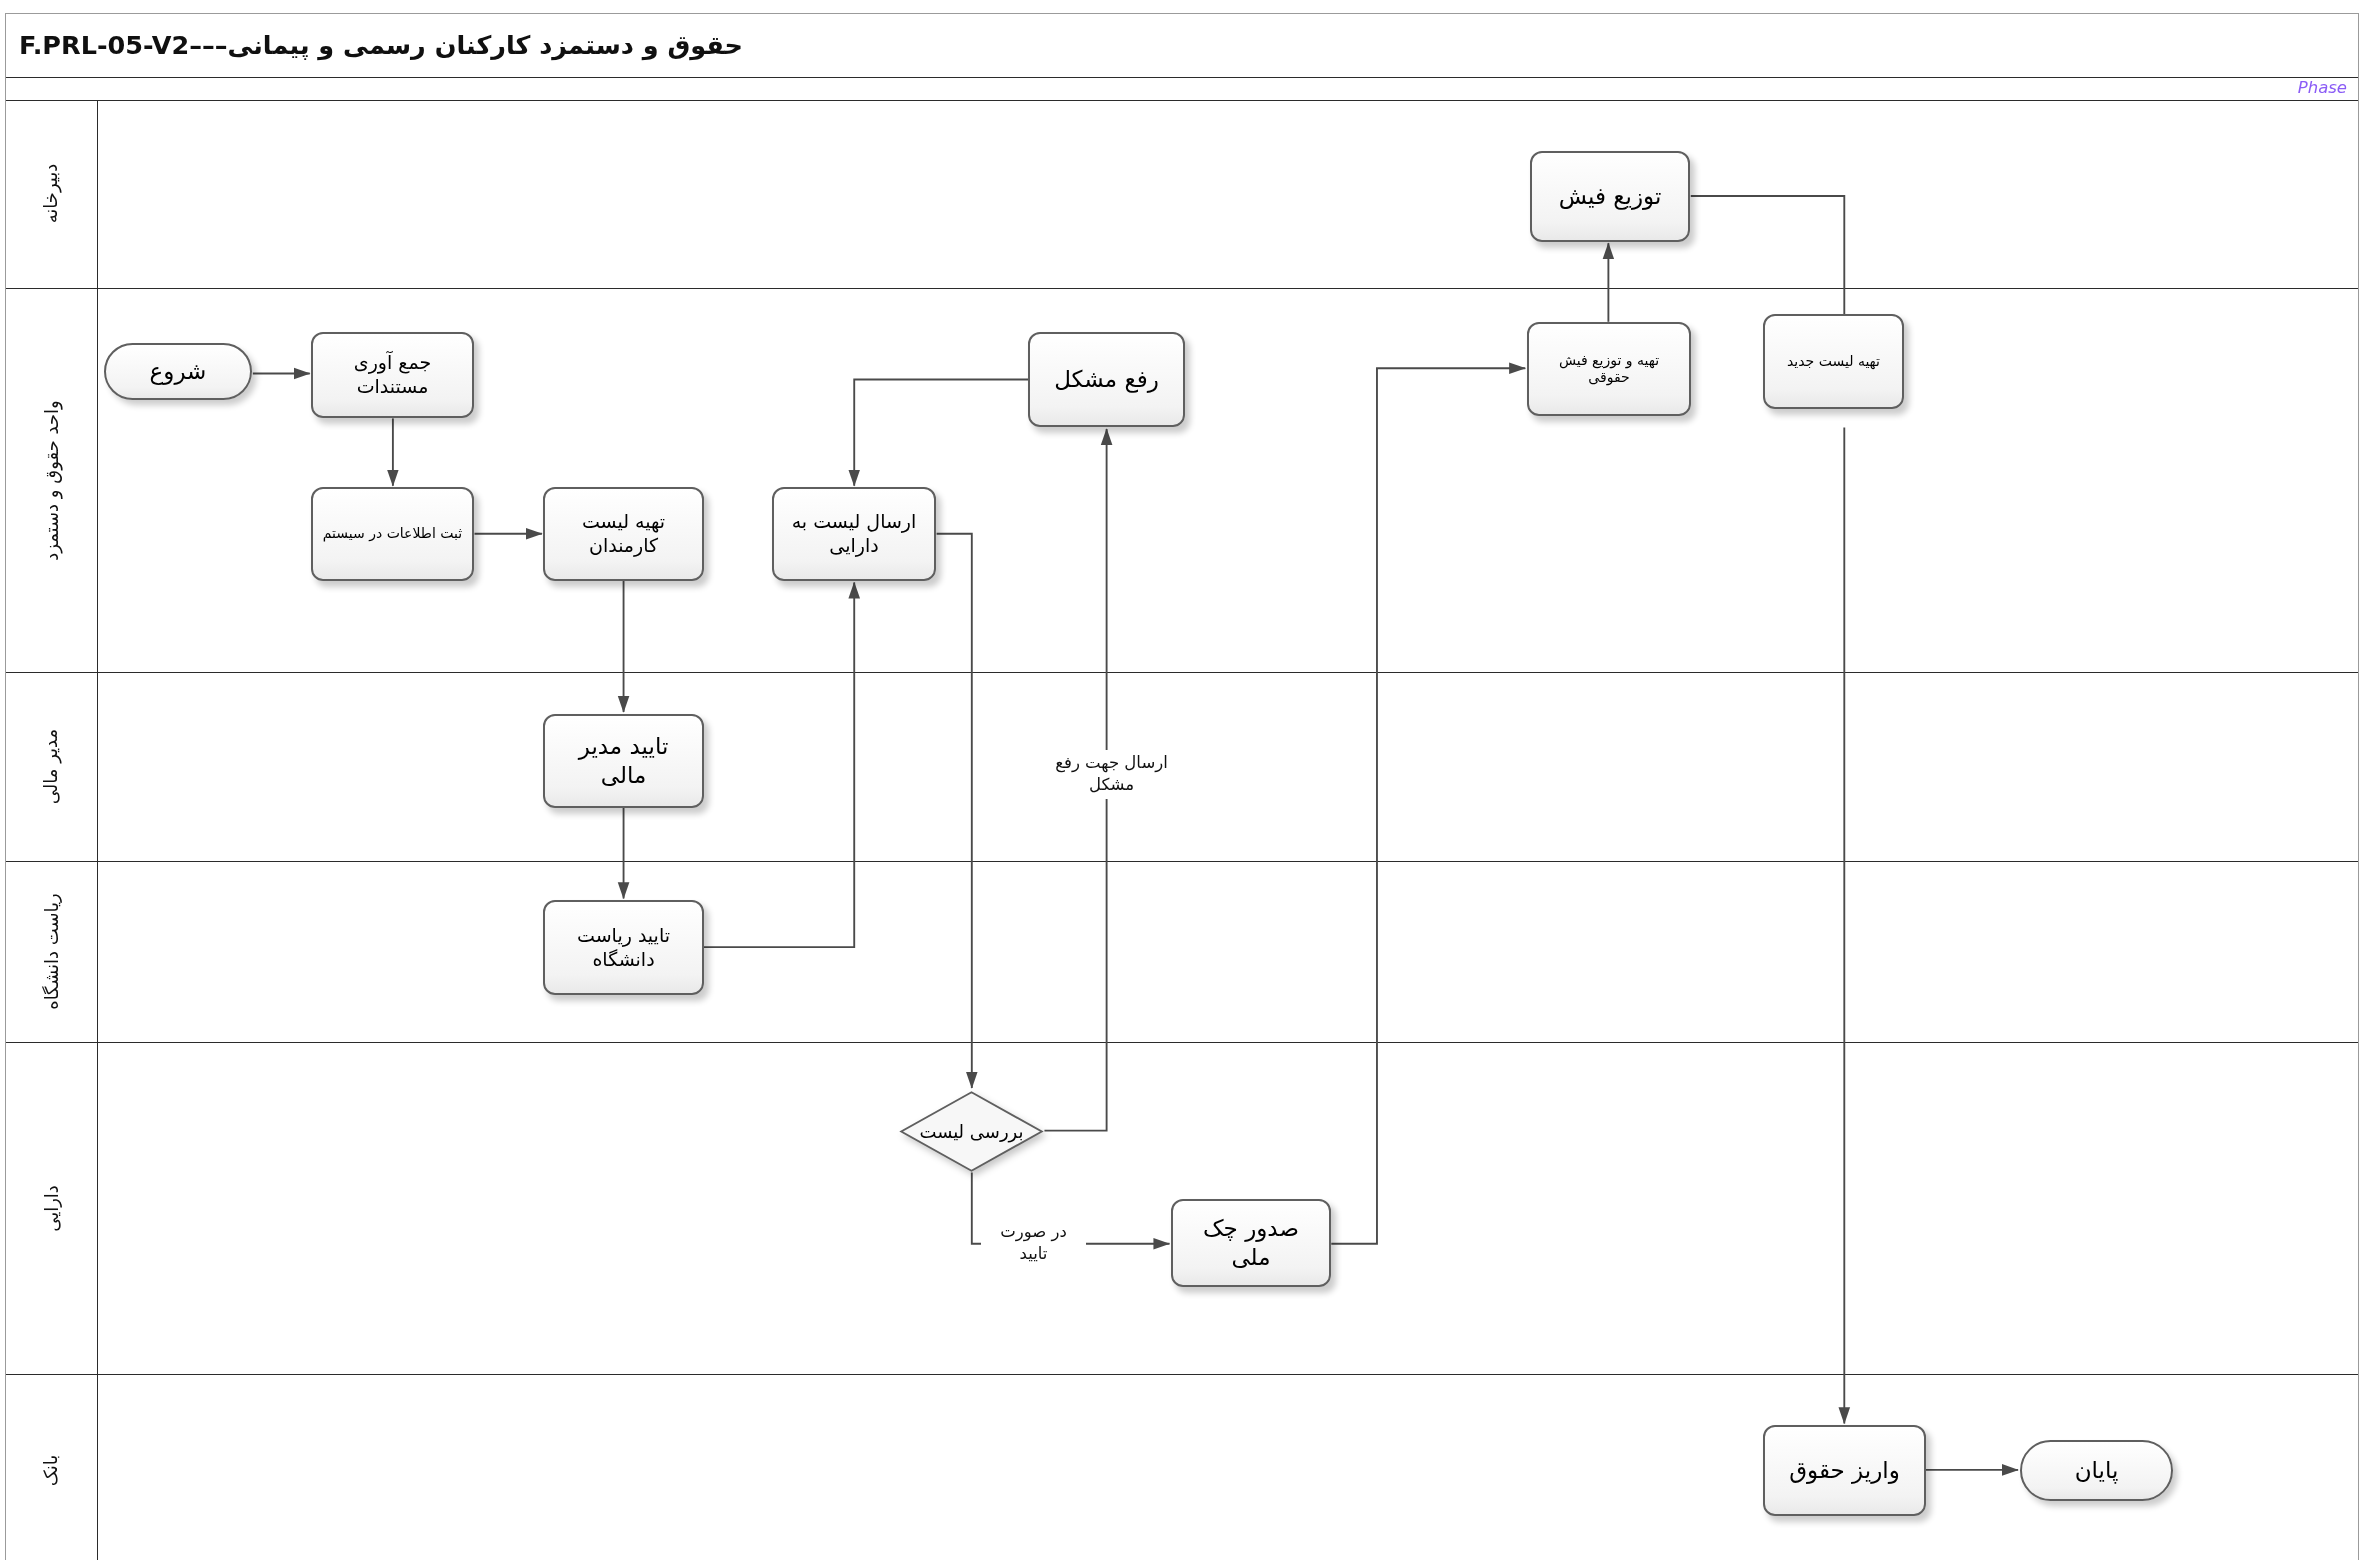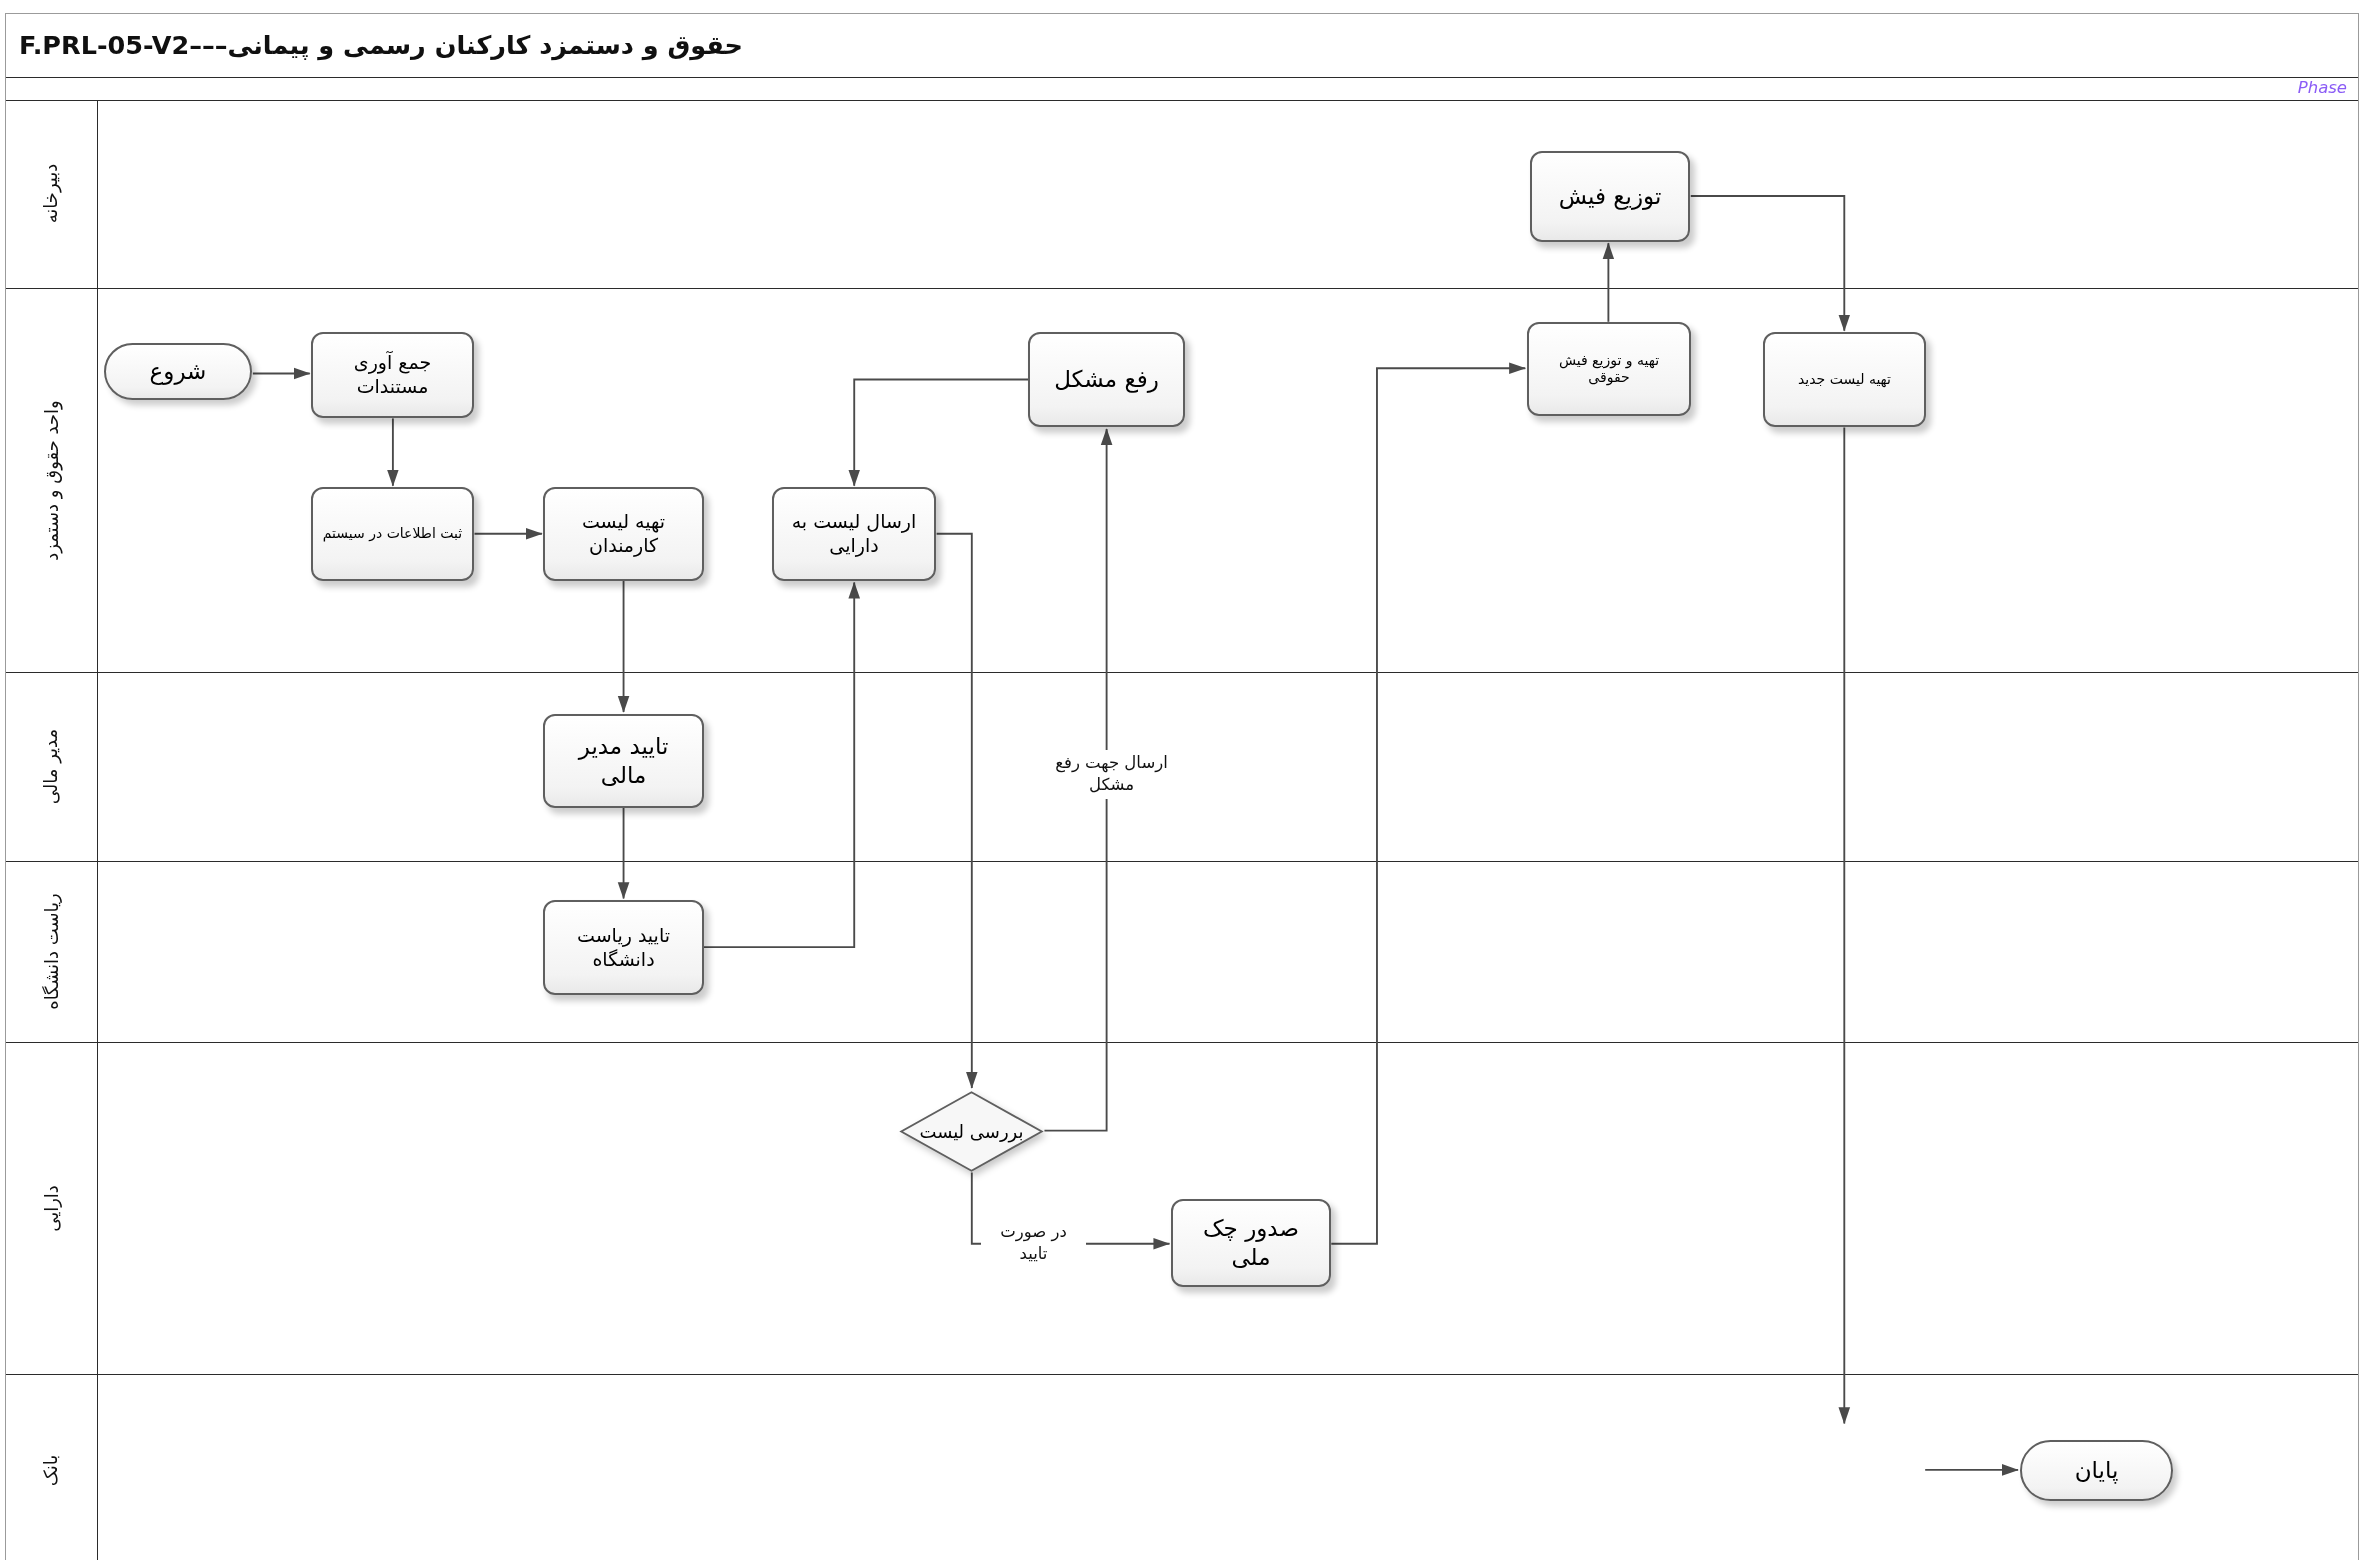--- a/index.html
+++ b/index.html
@@ -123,21 +123,21 @@
   </div>
 
   <div class="node proc md" style="left:1527px;top:314px;width:164px;height:94px;">
     <span>تهیه و توزیع فیش حقوقی</span>
   </div>
 
   <div class="node proc lg" style="left:1530px;top:143px;width:160px;height:91px;">
     <span>توزیع فیش</span>
   </div>
 
-  <div class="node proc md" style="left:1763px;top:324px;width:163px;height:95px;">
+  <div class="node proc md" style="left:1763px;top:306px;width:141px;height:95px;">
     <span>تهیه لیست جدید</span>
   </div>
 
   <div class="node proc lg" style="left:543px;top:706px;width:161px;height:94px;">
     <span>تایید مدیر مالی</span>
   </div>
 
   <div class="node proc sm" style="left:543px;top:892px;width:161px;height:95px;">
     <span>تایید ریاست دانشگاه</span>
   </div>
@@ -146,20 +146,23 @@
     <svg width="145" height="83" viewBox="0 0 194 111">
       <polygon points="97,3 191,55.5 97,108 3,55.5" fill="#f7f7f7" stroke="#5f5f5f" stroke-width="2.5"></polygon>
     </svg>
     <div class="dtext">بررسی لیست</div>
   </div>
 
   <div class="node proc lg" style="left:1171px;top:1191px;width:160px;height:88px;justify-content:center;">
     <span>صدور چک ملی</span>
   </div>
 
+  <div class="node proc lg" style="left:1763px;top:1417px;width:163px;height:91px;">
+    <span>واریز حقوق</span>
+  </div>
 
   <div class="node term lg" style="left:2020px;top:1432px;width:153px;height:61px;">
     <span>پایان</span>
   </div>
 
   <div class="edge-label" style="left:1045px;top:742px;width:124px;">ارسال جهت رفع مشکل</div>
   <div class="edge-label" style="left:981px;top:1211px;width:96px;">در صورت تایید</div>
 
 </div>
 

